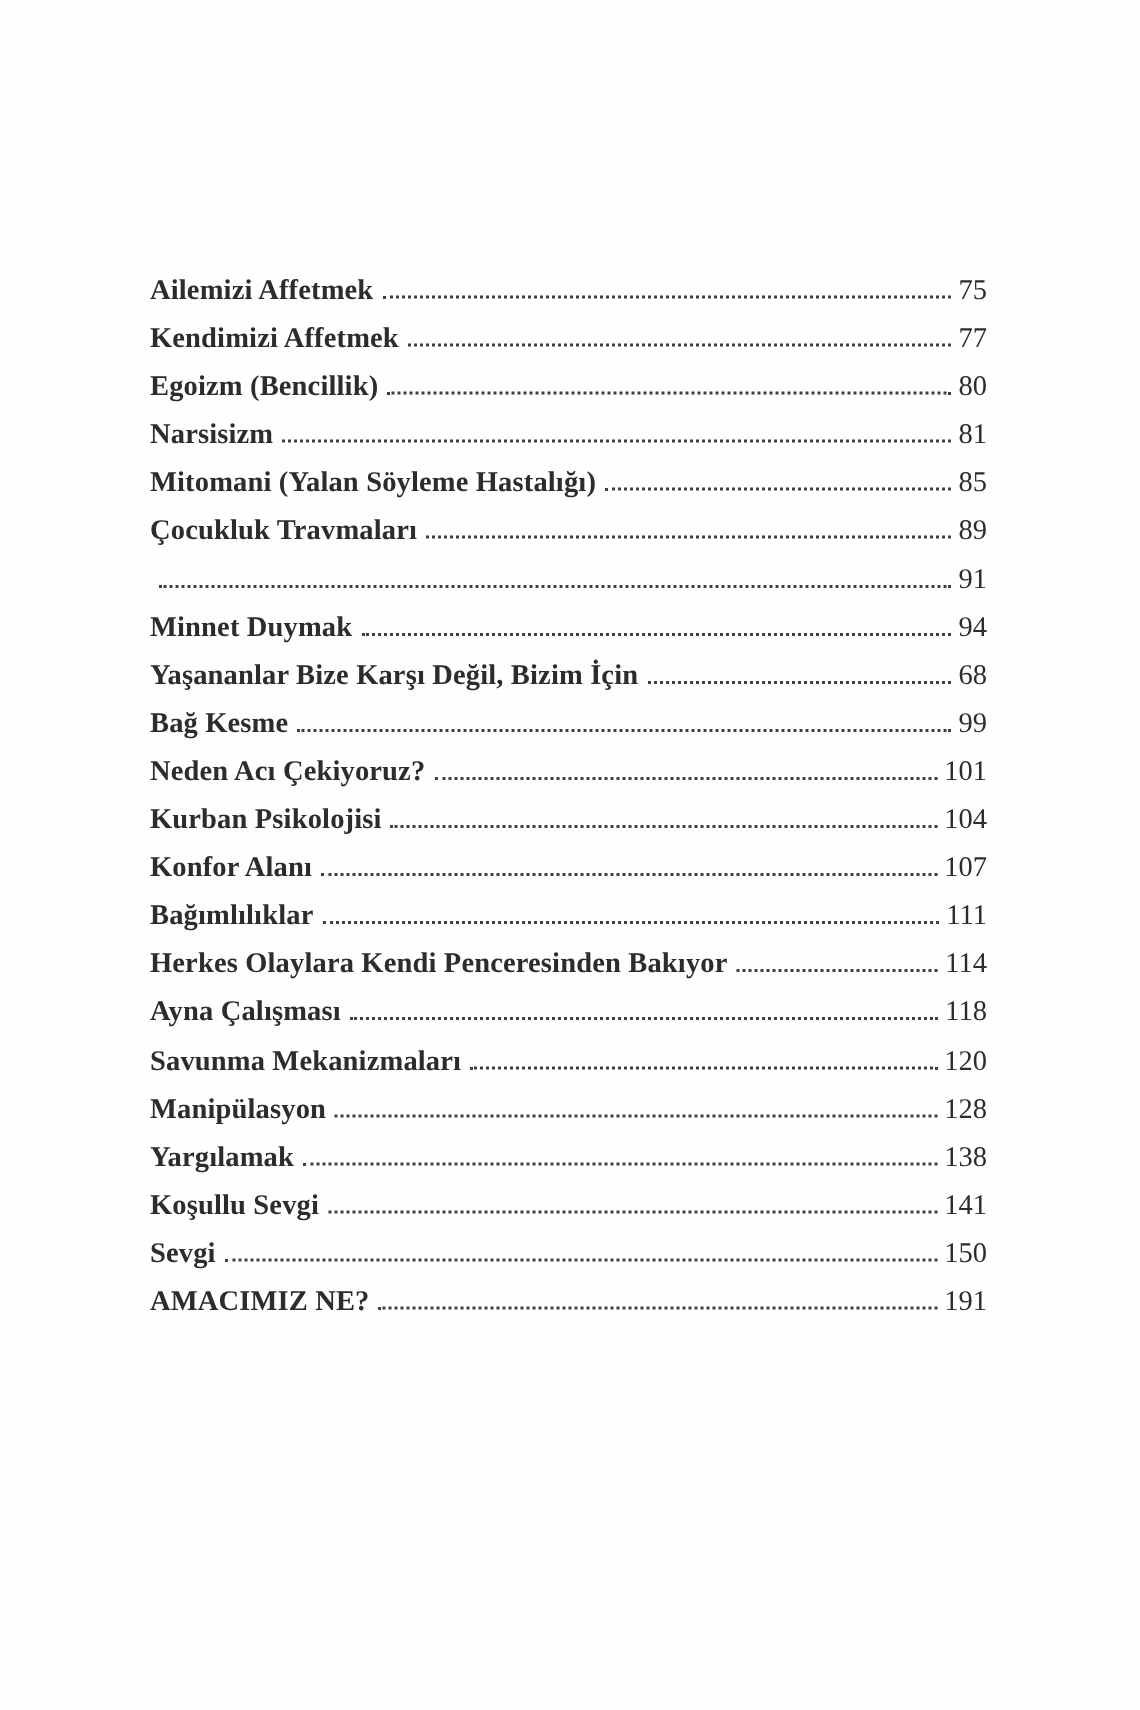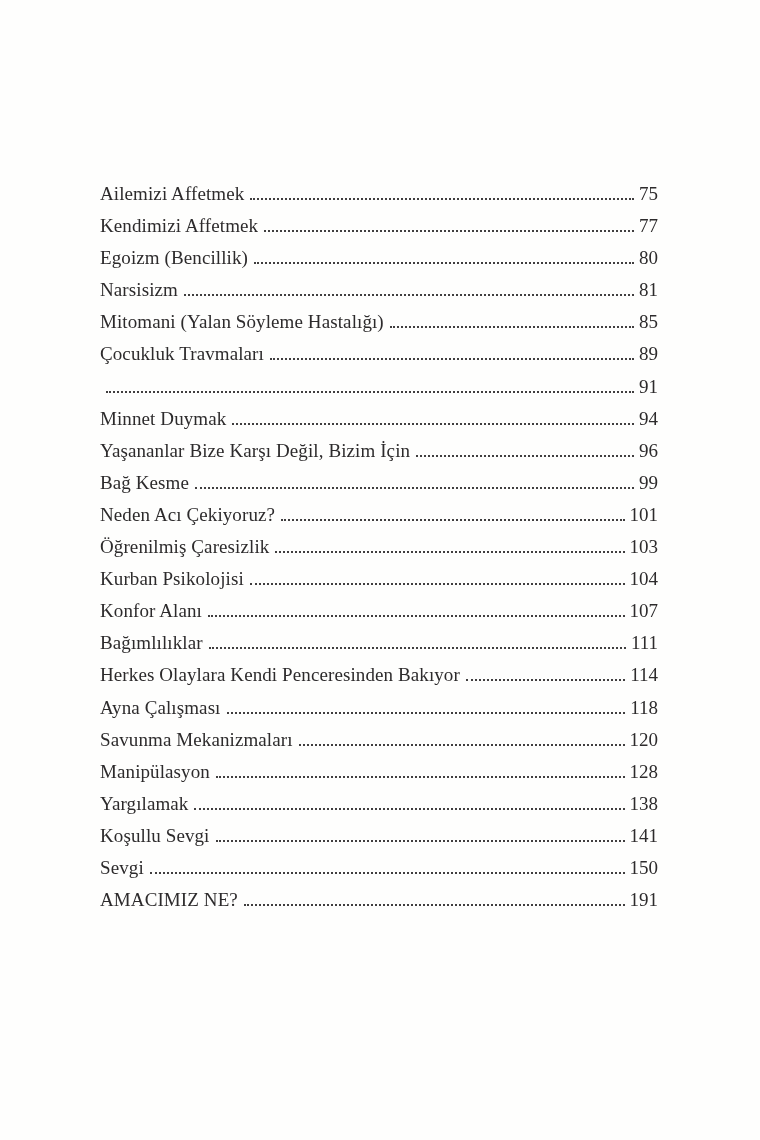--- a/index.html
+++ b/index.html
@@ -32,20 +32,21 @@
     display: flex;
     align-items: baseline;
     height: 32.1px;
     font-size: 19px;
     line-height: 32.1px;
     white-space: nowrap;
   }
   .toc-title {
     flex: 0 0 auto;
     letter-spacing: 0.1px;
+    font-weight: bold;
   }
   .toc-leader {
     flex: 1 1 auto;
     border-bottom: 2px dotted var(--leader);
     margin: 0 5px 3px 6px;
     min-width: 12px;
   }
   .toc-page {
     flex: 0 0 auto;
     text-align: left;
@@ -101,40 +102,35 @@
 
       <div class="toc-row">
         <span class="toc-title">Minnet Duymak</span>
         <span class="toc-leader"></span>
         <span class="toc-page">94</span>
       </div>
 
       <div class="toc-row">
         <span class="toc-title">Yaşananlar Bize Karşı Değil, Bizim İçin</span>
         <span class="toc-leader"></span>
-        <span class="toc-page">96</span>
+        <span class="toc-page">68</span>
       </div>
 
       <div class="toc-row">
         <span class="toc-title">Bağ Kesme</span>
         <span class="toc-leader"></span>
         <span class="toc-page">99</span>
       </div>
 
       <div class="toc-row">
         <span class="toc-title">Neden Acı Çekiyoruz?</span>
         <span class="toc-leader"></span>
         <span class="toc-page">101</span>
       </div>
 
-      <div class="toc-row">
-        <span class="toc-title">Öğrenilmiş Çaresizlik</span>
-        <span class="toc-leader"></span>
-        <span class="toc-page">103</span>
-      </div>
 
       <div class="toc-row">
         <span class="toc-title">Kurban Psikolojisi</span>
         <span class="toc-leader"></span>
         <span class="toc-page">104</span>
       </div>
 
       <div class="toc-row">
         <span class="toc-title">Konfor Alanı</span>
         <span class="toc-leader"></span>

